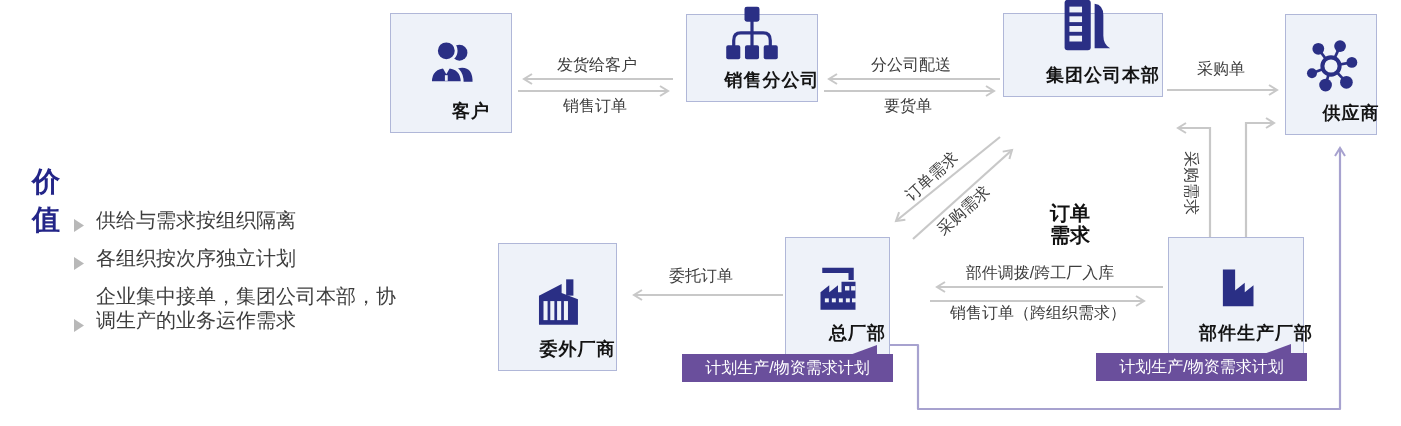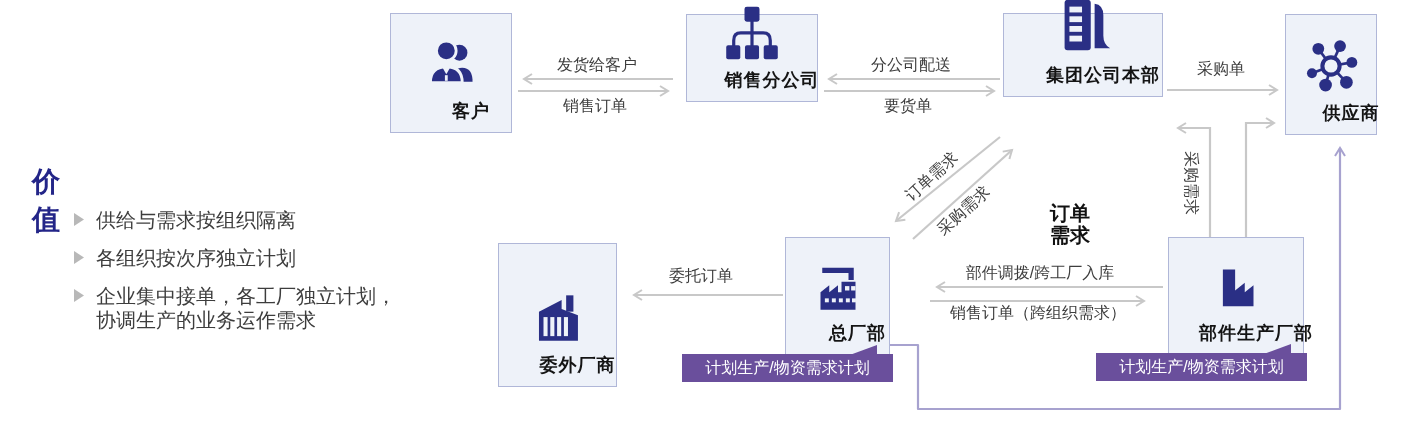--- a/index.html
+++ b/index.html
@@ -27,21 +27,21 @@
   .edge-label.strong span{display:block;}
 
   .badge{position:absolute;z-index:4;height:28px;background:var(--badge-purple);border-radius:0;
          color:#fff;font-size:16px;display:flex;align-items:center;justify-content:center;white-space:nowrap;}
   .badge .tail{position:absolute;top:-9px;right:16px;width:30px;height:11px;background:var(--badge-purple);
          clip-path:polygon(100% 0,0 100%,100% 100%);}
 
   .values{position:absolute;z-index:2;}
   .values-title{position:absolute;left:32px;top:163px;font-size:28px;font-weight:bold;color:var(--title-blue);}
   .bullets{position:absolute;left:58px;top:208px;width:360px;}
-  .bullet{display:flex;align-items:flex-start;margin-bottom:14px;padding-left:16px;}
+  .bullet{display:flex;align-items:flex-end;margin-bottom:14px;padding-left:16px;}
   .bullet .tri{flex:0 0 auto;width:10px;height:13px;margin:5px 12px 0 0;background:var(--bullet-gray);
          clip-path:polygon(0 0,100% 50%,0 100%);}
   .bullet .btext{font-size:20px;line-height:1.2;color:var(--text-dark);max-width:305px;}
 </style>
 </head>
 <body>
 
 <div class="stage">
 
   <svg class="wires" width="1401" height="426" viewBox="0 0 1401 426">
@@ -76,21 +76,21 @@
       <div class="bullet">
         <span class="tri"></span>
         <span class="btext">供给与需求按组织隔离</span>
       </div>
       <div class="bullet">
         <span class="tri"></span>
         <span class="btext">各组织按次序独立计划</span>
       </div>
       <div class="bullet">
         <span class="tri"></span>
-        <span class="btext">企业集中接单，各工厂独立计划，协调生产的业务运作需求</span>
+        <span class="btext">企业集中接单，集团公司本部，协调生产的业务运作需求</span>
       </div>
     </div>
   </div>
 
   <div class="node" style="left:390px;top:13px;width:122px;height:120px">
     <span class="icon">
       <svg viewBox="0 0 64 64" width="60" height="60">
         <g fill="var(--navy)">
           <circle cx="41" cy="21" r="8.5"></circle>
           <path d="M33 52 q0 -15 11 -15 q11 0 11 15 z"></path>
@@ -159,21 +159,21 @@
           <circle cx="49" cy="50" r="7"></circle>
           <circle cx="26" cy="53" r="7"></circle>
           <circle cx="11" cy="40" r="5.5"></circle>
         </g>
         <circle cx="32" cy="32" r="9.5" fill="#eef2f9" stroke="var(--navy)" stroke-width="4.5"></circle>
       </svg>
     </span>
     <span class="node-label">供应商</span>
   </div>
 
-  <div class="node" style="left:498px;top:243px;width:119px;height:144px">
+  <div class="node" style="left:498px;top:243px;width:119px;height:128px">
     <span class="icon">
       <svg viewBox="0 0 64 64" width="58" height="58">
         <g fill="var(--navy)">
           <rect x="41" y="7" width="8" height="18"></rect>
           <path d="M11 57 V25 L36 12 V22 L54 29 V57 Z"></path>
         </g>
         <g fill="#eef2f9">
           <rect x="16" y="31" width="4.5" height="21"></rect>
           <rect x="23.5" y="31" width="4.5" height="21"></rect>
           <rect x="31" y="31" width="4.5" height="21"></rect>

